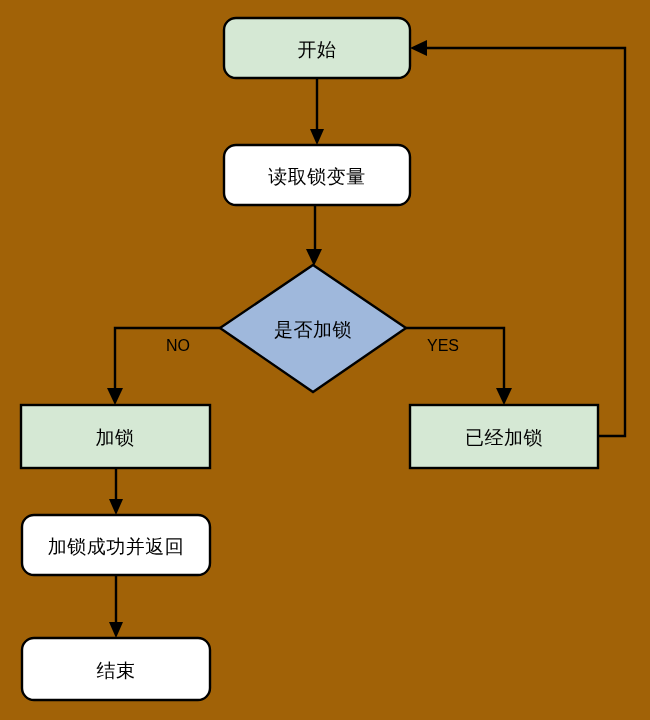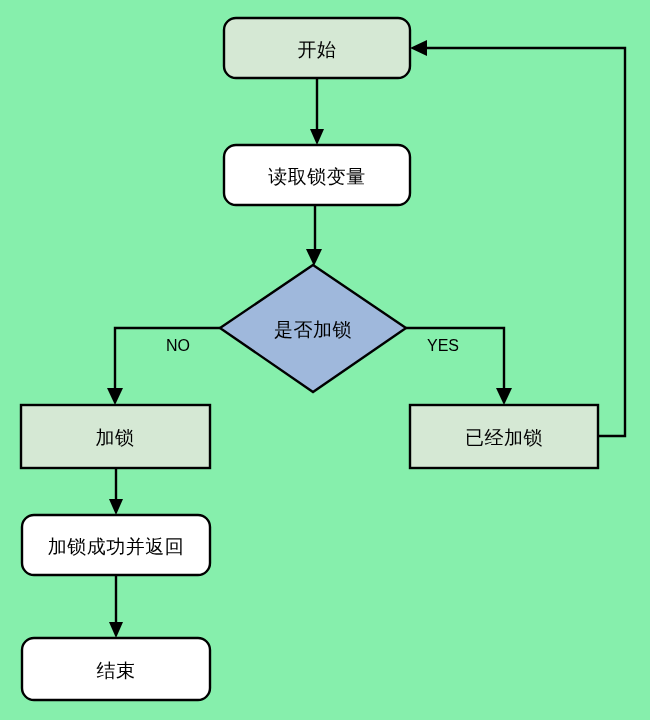--- a/index.html
+++ b/index.html
@@ -8,21 +8,21 @@
     padding: 0;
     background: #ffffff;
   }
   body {
     font-family: "Liberation Sans", "DejaVu Sans", sans-serif;
   }
   #canvas {
     position: relative;
     width: 650px;
     height: 720px;
-    background: #86efac;
+    background: #a16207;
     overflow: hidden;
   }
   #flow-svg {
     position: absolute;
     left: 0;
     top: 0;
     width: 650px;
     height: 720px;
   }
   .node-label {

